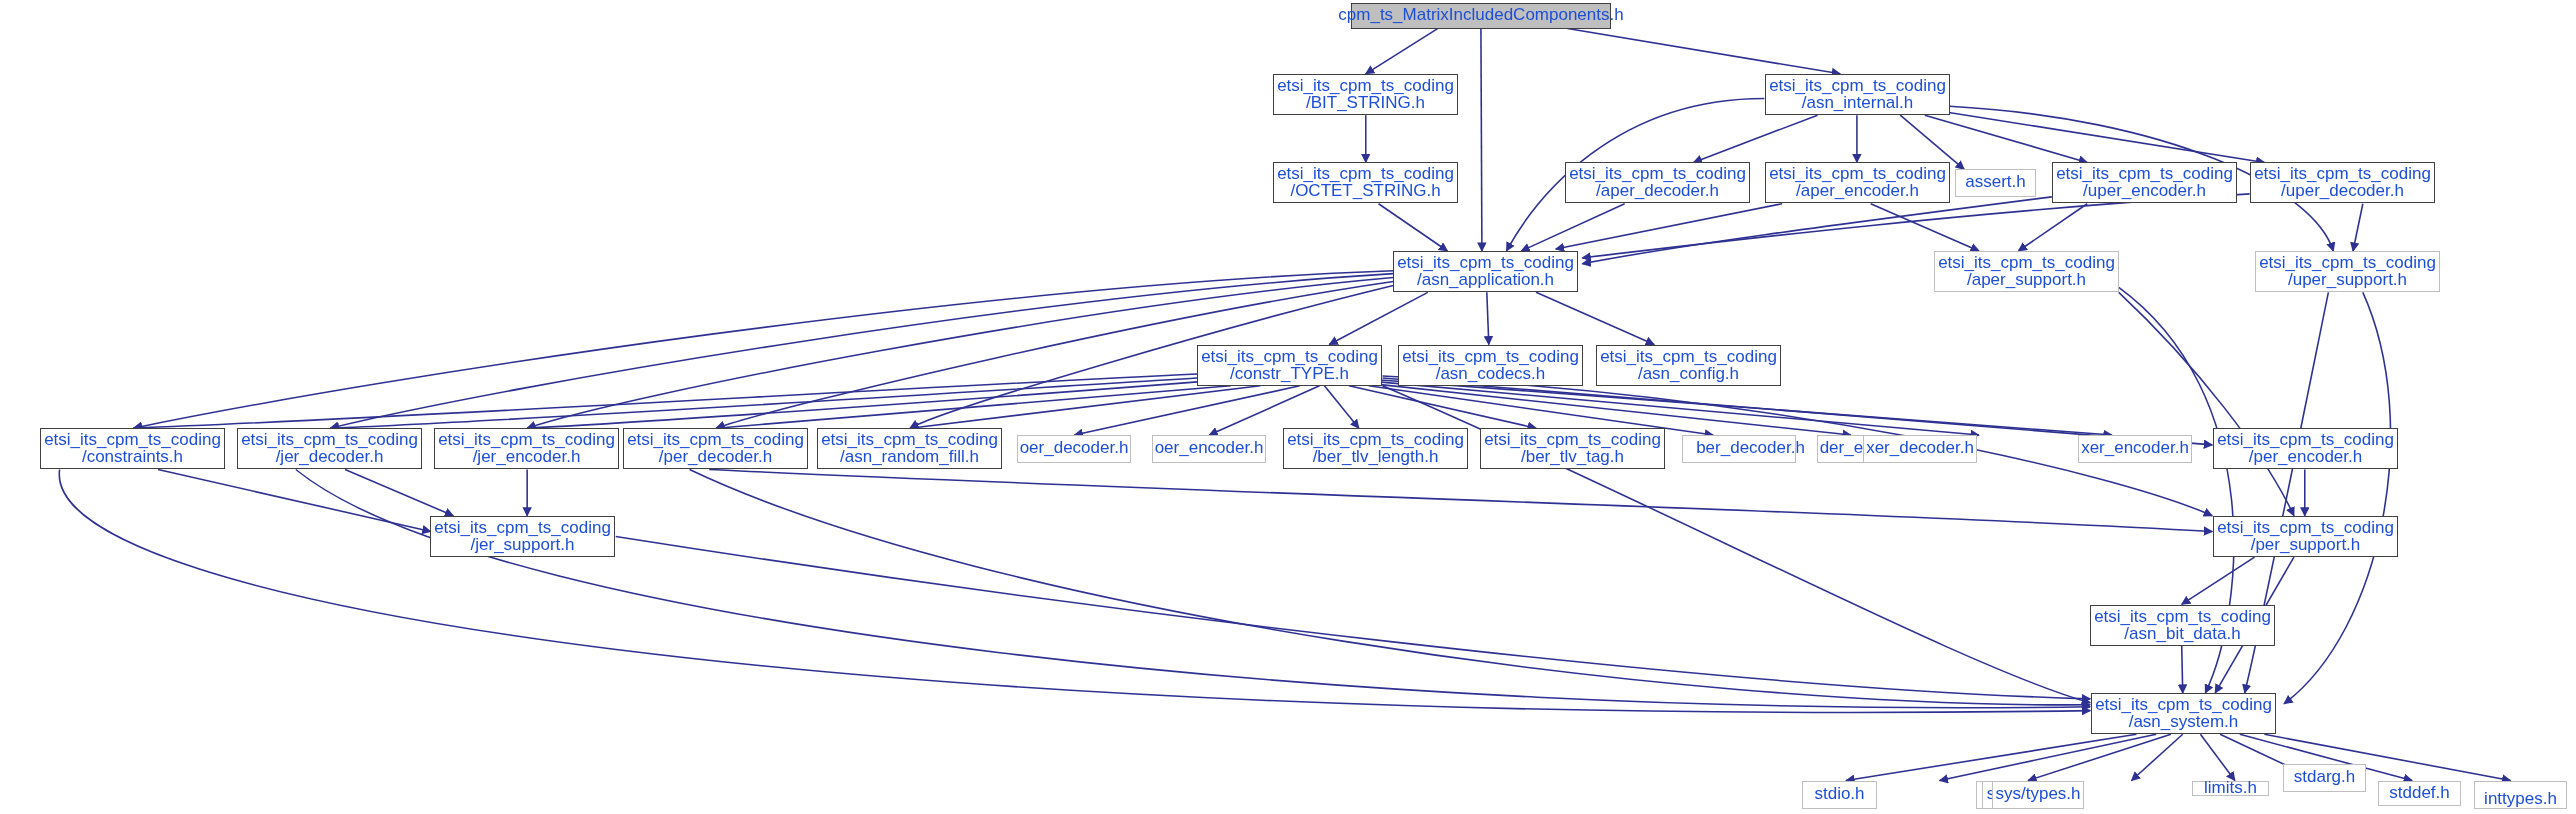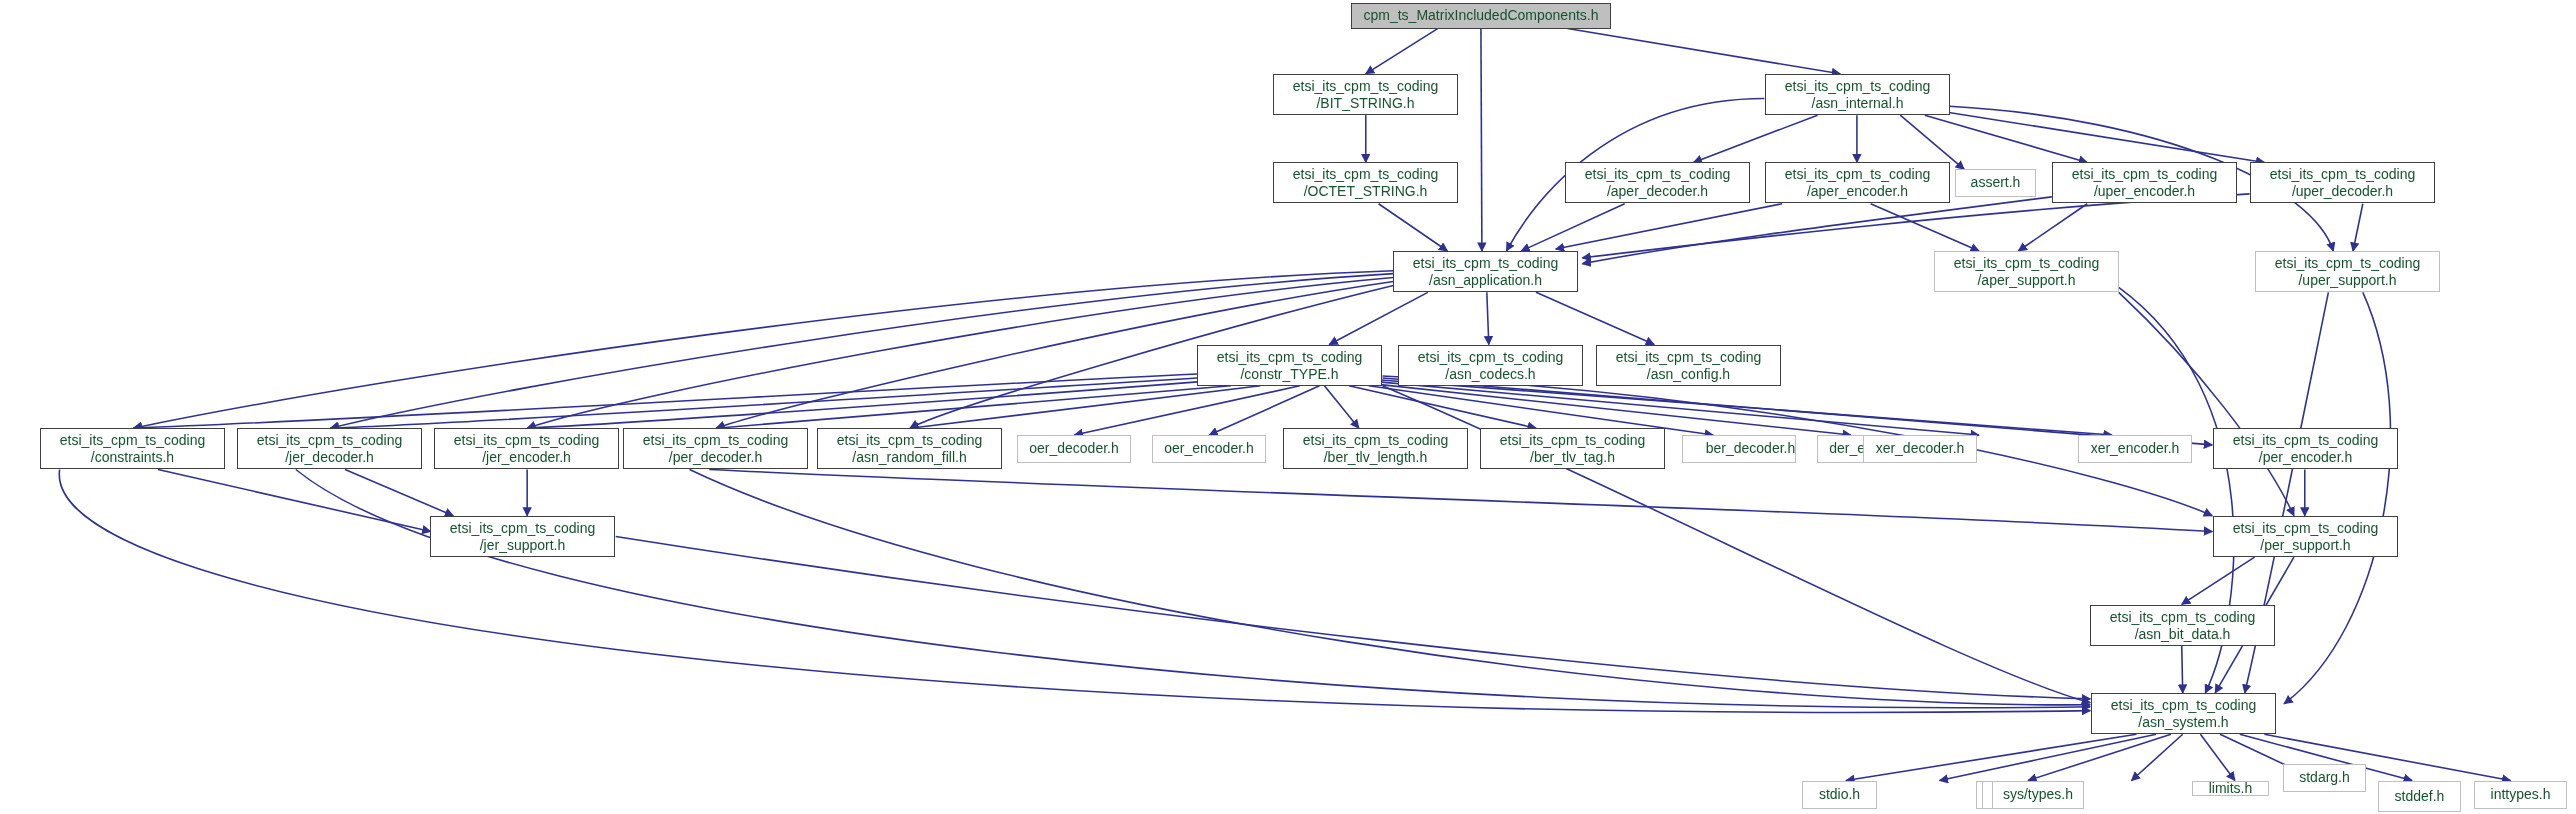--- a/index.html
+++ b/index.html
@@ -26,22 +26,22 @@
   }
   .gnode {
     position: absolute;
     box-sizing: border-box;
     display: flex;
     align-items: center;
     justify-content: center;
     text-align: center;
     background: #ffffff;
     border: 1px solid #bfbfbf;
-    color: #14532d;
-    font-size: 14px;
+    color: #1d4ed8;
+    font-size: 17px;
     line-height: 16.7px;
     white-space: pre;
     letter-spacing: 0px;
     z-index: 5;
   }
   .gnode.strong {
     border: 1.6px solid #404040;
   }
   .gnode.root {
     background: #bfbfbf;
@@ -190,17 +190,17 @@
       <div class="gnode strong" style="left: 2090px; top: 605px; width: 185px; height: 41px;"><span>etsi_its_cpm_ts_coding
 /asn_bit_data.h</span></div>
       <div class="gnode strong" style="left: 2091px; top: 693px; width: 185px; height: 41px;"><span>etsi_its_cpm_ts_coding
 /asn_system.h</span></div>
       <div class="gnode " style="left: 1802px; top: 781px; width: 75px; height: 27.6px;"><span>stdio.h</span></div>
       <div class="gnode " style="left: 1976px; top: 781px; width: 96px; height: 27.6px;"><span>stdlib.h</span></div>
       <div class="gnode " style="left: 1982px; top: 781px; width: 65px; height: 27.6px;"><span>string.h</span></div>
       <div class="gnode " style="left: 1992px; top: 781px; width: 92px; height: 27.6px;"><span>sys/types.h</span></div>
       <div class="gnode " style="left: 2192px; top: 781px; width: 77px; height: 15px;"><span>limits.h</span></div>
       <div class="gnode " style="left: 2283px; top: 764px; width: 83px; height: 27.6px;"><span>stdarg.h</span></div>
-      <div class="gnode " style="left: 2378px; top: 781px; width: 83px; height: 31px;"><span>stddef.h</span></div>
-      <div class="gnode " style="left: 2474px; top: 781px; width: 93px; height: 27.6px;"><span>inttypes.h</span></div>
+      <div class="gnode " style="left: 2378px; top: 781px; width: 83px; height: 25px;"><span>stddef.h</span></div>
+      <div class="gnode " style="left: 2474px; top: 781px; width: 93px; height: 27.6px; align-items: flex-end;"><span>inttypes.h</span></div>
     </div>
 </div>
 
 
 </body></html>

